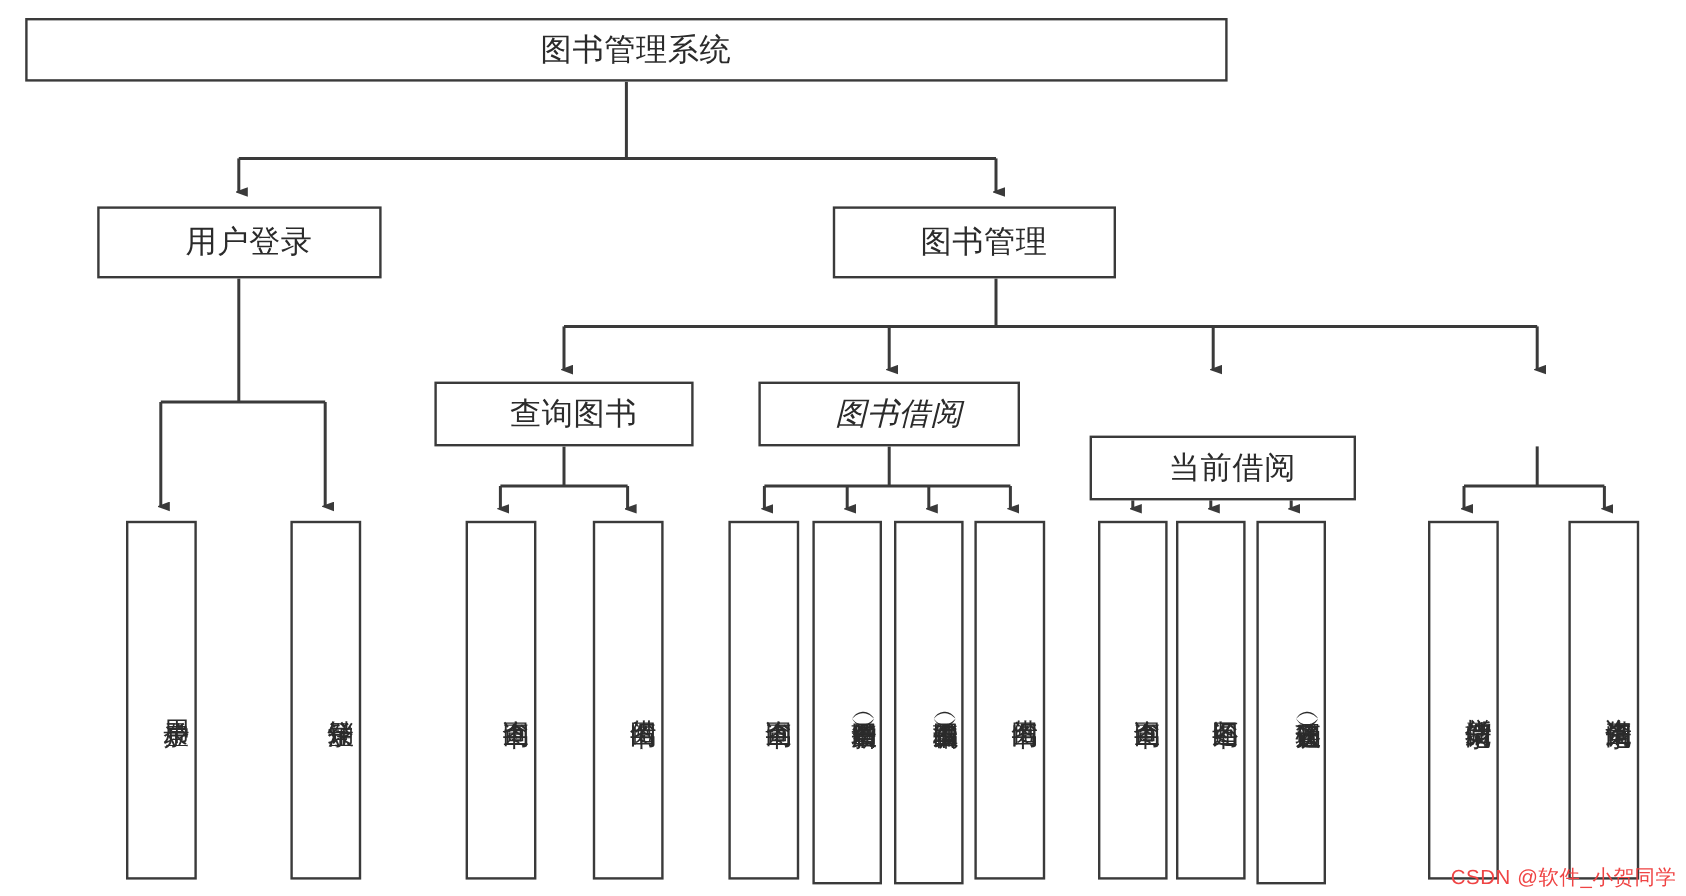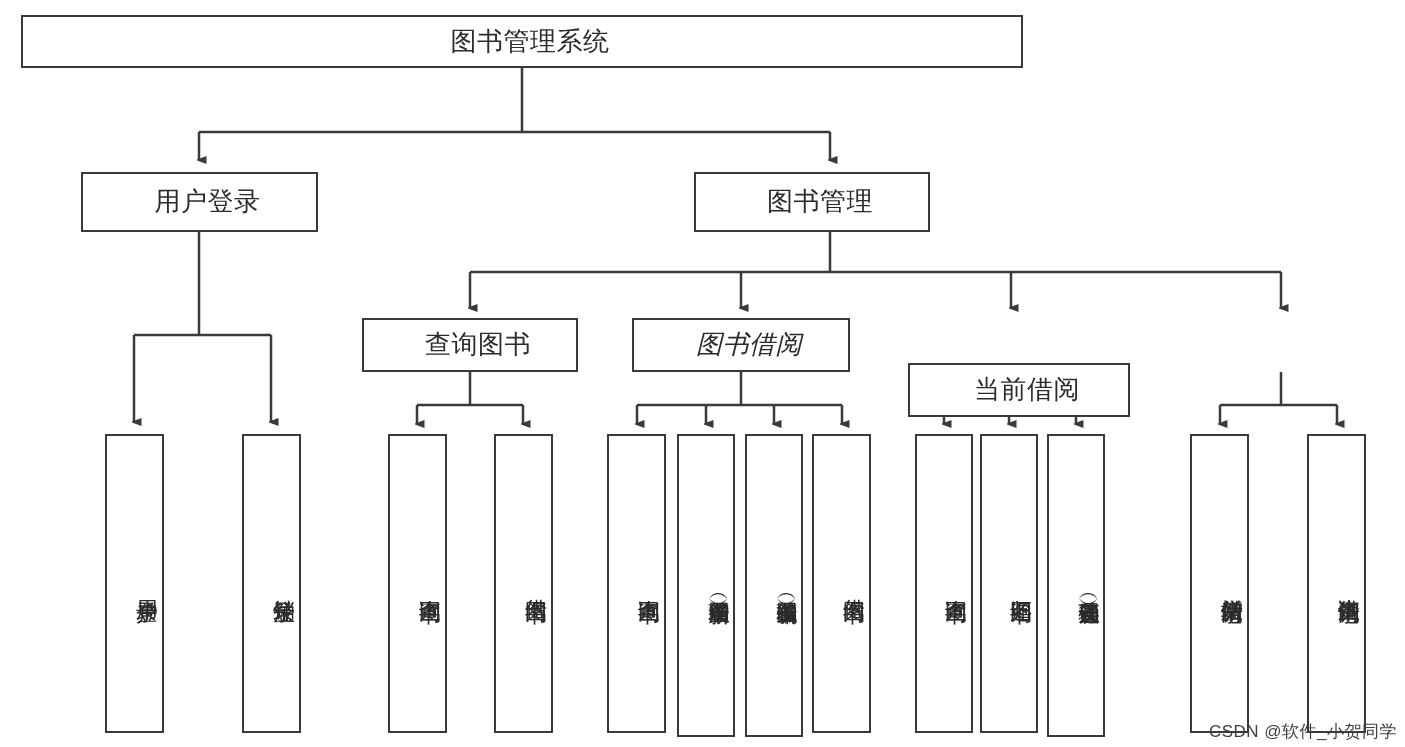--- a/index.html
+++ b/index.html
@@ -51,21 +51,21 @@
   }
   .node-v.narrow {
     font-size: 21px;
     letter-spacing: 0px;
   }
   .watermark {
     position: absolute;
     right: 8px;
     bottom: 4px;
     font-size: 17px;
-    color: #404040;
+    color: #ef4444;
     letter-spacing: 0.5px;
     white-space: nowrap;
     user-select: none;
   }
 </style>
 </head>
 <body>
 
 <div id="canvas">
 

